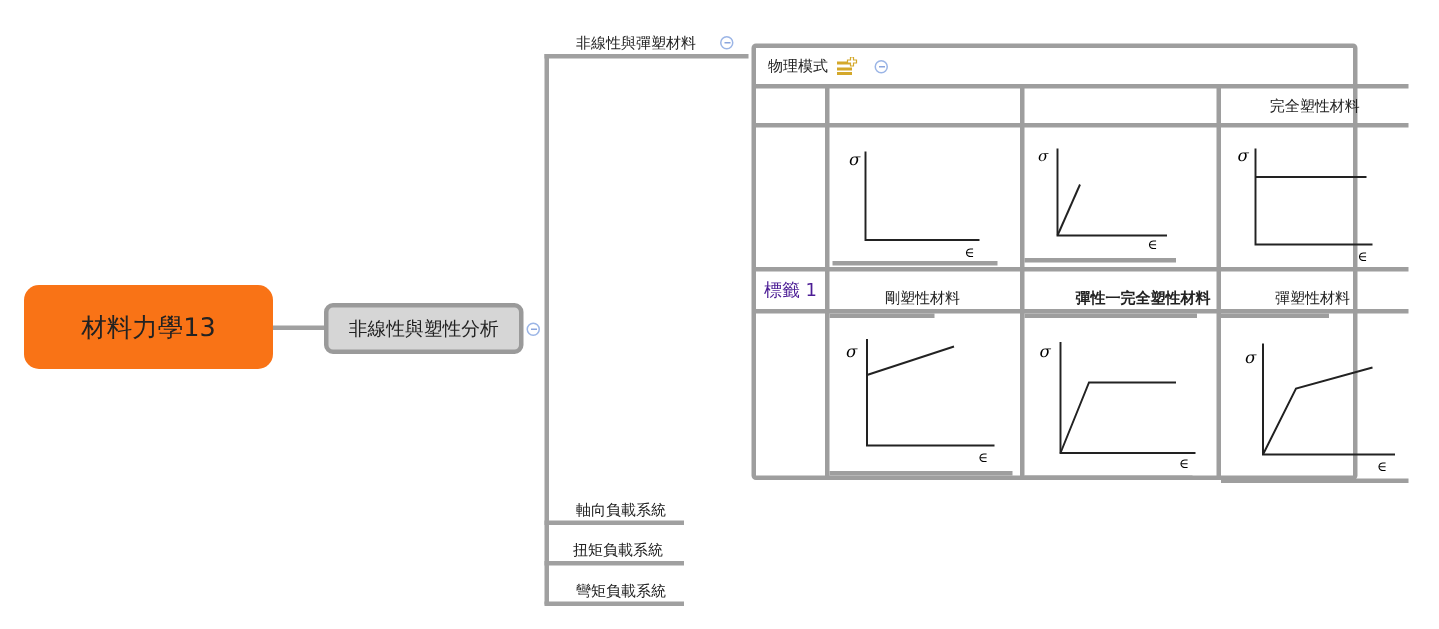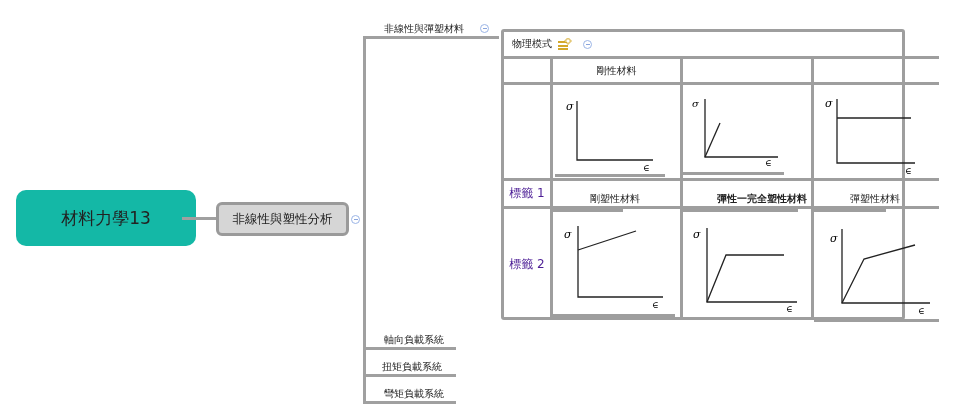--- a/index.html
+++ b/index.html
@@ -1,19 +1,19 @@
 <!DOCTYPE html>
 <html><head>
   <meta charset="utf-8">
   <style>
     html, body { margin:0; padding:0; background:#ffffff; }
     body { width:959px; height:419px; position:relative; overflow:hidden;
            font-family:"DejaVu Sans","Liberation Sans",sans-serif; color:#222; }
     .abs { position:absolute; }
-    .root-node { left:16px; top:190px; width:180px; height:56px; background:#14b8a6;
+    .root-node { left:16px; top:190px; width:166px; height:56px; background:#f97316;
                  border-radius:10px; display:flex; align-items:center; justify-content:center;
                  font-size:17px; color:#222; }
     .sub-node { left:216px; top:202px; width:133px; height:34px; background:#d6d6d6;
                 border:3px solid #9a9a9a; border-radius:6px; box-sizing:border-box;
                 display:flex; align-items:center; justify-content:center; font-size:12.5px; }
     .line { background:#a0a0a0; position:absolute; }
     .collapse { position:absolute; width:9px; height:9px; border:1px solid #9bb5e6; border-radius:50%;
                 background:#fff; box-sizing:border-box; }
     .collapse::after { content:""; position:absolute; left:1.5px; right:1.5px; top:3px; height:1px; background:#8aa5dd; }
     .branch-label { position:absolute; font-size:10px; color:#222; white-space:nowrap; }
@@ -71,24 +71,23 @@
   </div>
 
   <div class="hline" style="left:0;top:24px;width:435px;"></div>
   <div class="hline" style="left:0;top:50px;width:435px;"></div>
   <div class="hline" style="left:0;top:146px;width:435px;"></div>
   <div class="hline" style="left:0;top:174px;width:435px;"></div>
   <div class="vline" style="left:46px;top:24px;height:264px;"></div>
   <div class="vline" style="left:176px;top:24px;height:264px;"></div>
   <div class="vline" style="left:307px;top:24px;height:264px;"></div>
 
-  <div class="cell hdr-text" style="left:49px;top:27px;width:127px;height:23px;">剛性材料</div>
+  <div class="cell hdr-text" style="left:310px;top:27px;width:125px;height:23px;">完全塑性材料</div>
 
   <div class="cell row-label" style="left:0;top:149px;width:46px;height:25px;">標籤 1</div>
-  <div class="cell row-label" style="left:0;top:177px;width:46px;height:111px;">標籤 2</div>
 
   <div class="cell" style="left:49px;top:53px;width:127px;height:93px;">
     <svg width="127" height="93">
       <text x="13" y="25" font-size="11" font-style="italic">σ</text>
       <polyline points="24,16 24,75 100,75" fill="none" stroke="#222" stroke-width="1.3"></polyline>
       <text x="90" y="86" font-size="9">∈</text>
     </svg>
     <div class="uline" style="left:2px;top:89px;width:110px;"></div>
   </div>
   <div class="cell" style="left:179px;top:53px;width:128px;height:93px;">

